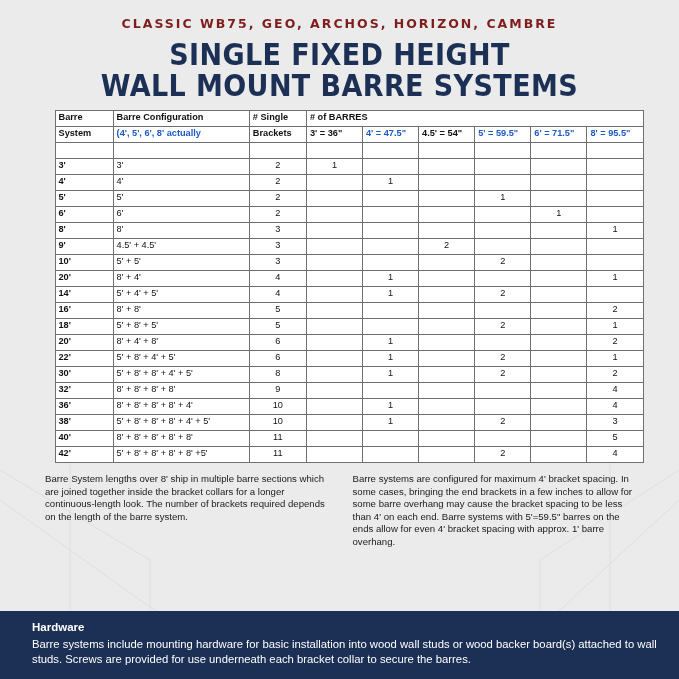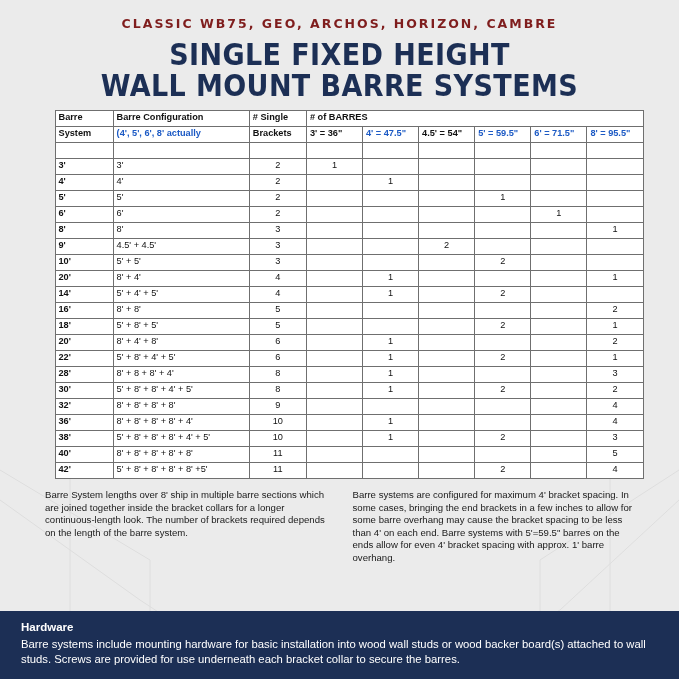--- a/index.html
+++ b/index.html
@@ -108,21 +108,21 @@
     line-height: 12.6px;
     color: #1a1a1a;
   }
   .notes .col { width: 50%; }
 
   .hardware {
     position: absolute;
     left: 0; right: 0; bottom: 0;
     background: #1c2f55;
     color: #ffffff;
-    padding: 10px 16px 12px 21px;
+    padding: 10px 16px 12px 32px;
     box-sizing: border-box;
   }
   .hw-title {
     font-weight: bold;
     font-size: 11.5px;
     margin-bottom: 4px;
   }
   .hw-body {
     font-size: 11.3px;
     line-height: 15px;
@@ -333,31 +333,20 @@
             <td>5' + 8' + 4' + 5'</td>
             <td class="ctr">6</td>
             <td class="ctr"></td>
             <td class="ctr">1</td>
             <td class="ctr"></td>
             <td class="ctr">2</td>
             <td class="ctr"></td>
             <td class="ctr">1</td>
           </tr>
           <tr>
-            <td class="bold">28'</td>
-            <td>8' + 8 + 8' + 4'</td>
-            <td class="ctr">8</td>
-            <td class="ctr"></td>
-            <td class="ctr">1</td>
-            <td class="ctr"></td>
-            <td class="ctr"></td>
-            <td class="ctr"></td>
-            <td class="ctr">3</td>
-          </tr>
-          <tr>
             <td class="bold">30'</td>
             <td>5' + 8' + 8' + 4' + 5'</td>
             <td class="ctr">8</td>
             <td class="ctr"></td>
             <td class="ctr">1</td>
             <td class="ctr"></td>
             <td class="ctr">2</td>
             <td class="ctr"></td>
             <td class="ctr">2</td>
           </tr>

